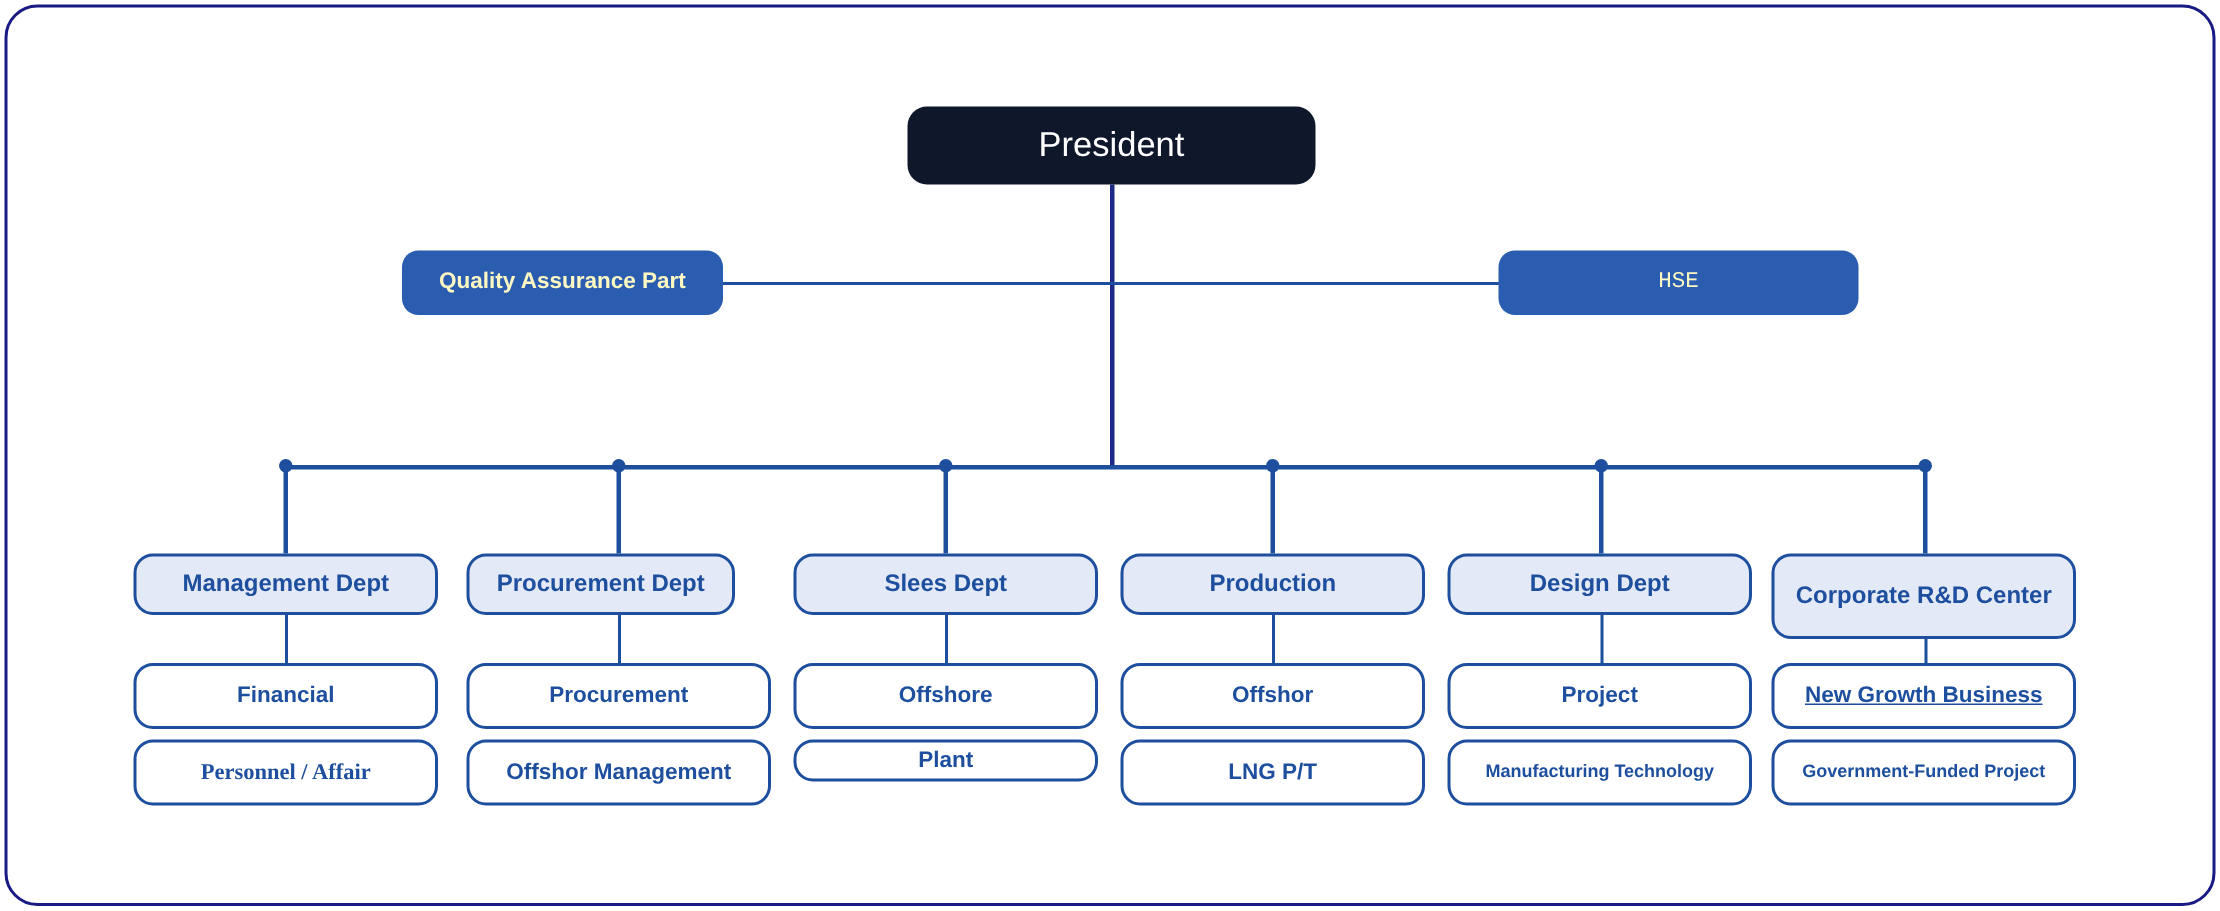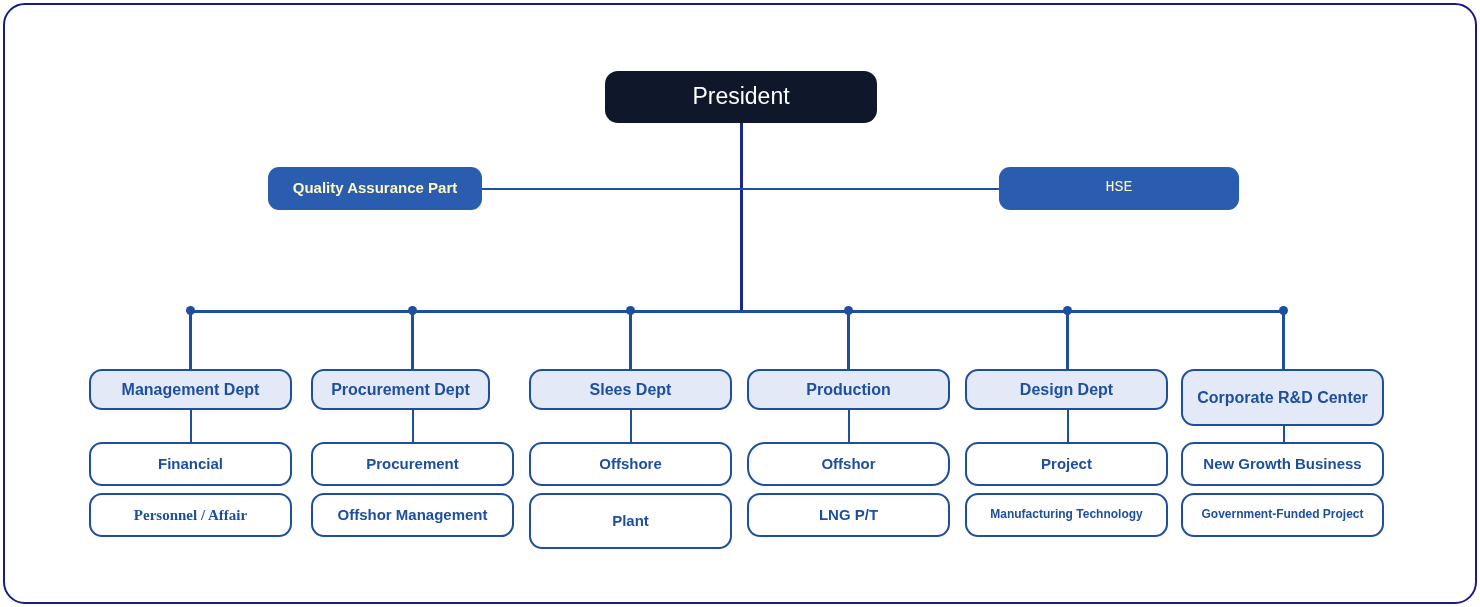--- a/index.html
+++ b/index.html
@@ -165,27 +165,27 @@
   <div class="node node-sub" style="left:89px; top:442px; width:203px; height:44px;">Financial</div>
   <div class="node node-dept" style="left:89px; top:369px; width:203px; height:41px;">Management Dept</div>
   <div class="node node-sub" style="left:89px; top:493px; width:203px; height:44px;font-family:Liberation Serif, serif;">Personnel / Affair</div>
 
   <div class="node node-dept" style="left:311px; top:369px; width:179px; height:41px;">Procurement Dept</div>
   <div class="node node-sub" style="left:311px; top:442px; width:203px; height:44px;">Procurement</div>
   <div class="node node-sub" style="left:311px; top:493px; width:203px; height:44px;">Offshor Management</div>
 
   <div class="node node-dept" style="left:529px; top:369px; width:203px; height:41px;">Slees Dept</div>
   <div class="node node-sub" style="left:529px; top:442px; width:203px; height:44px;">Offshore</div>
-  <div class="node node-sub" style="left:529px; top:493px; width:203px; height:56px;">Plant</div>
+  <div class="node node-sub" style="left:529px; top:493px; width:203px; height:28px;">Plant</div>
 
   <div class="node node-dept" style="left:747px; top:369px; width:203px; height:41px;">Production</div>
-  <div class="node node-sub" style="left:747px; top:442px; width:203px; height:44px;border-radius:18px;">Offshor</div>
+  <div class="node node-sub" style="left:747px; top:442px; width:203px; height:44px;">Offshor</div>
   <div class="node node-sub" style="left:747px; top:493px; width:203px; height:44px;">LNG P/T</div>
 
   <div class="node node-dept" style="left:965px; top:369px; width:203px; height:41px;">Design Dept</div>
   <div class="node node-sub" style="left:965px; top:442px; width:203px; height:44px;">Project</div>
   <div class="node node-sub tight" style="left:965px; top:493px; width:203px; height:44px;">Manufacturing Technology</div>
 
   <div class="node node-dept" style="left:1181px; top:369px; width:203px; height:57px;">Corporate R&amp;D Center</div>
-  <div class="node node-sub" style="left:1181px; top:442px; width:203px; height:44px;">New Growth Business</div>
+  <div class="node node-sub" style="left:1181px; top:442px; width:203px; height:44px;text-decoration:underline;">New Growth Business</div>
   <div class="node node-sub tight" style="left:1181px; top:493px; width:203px; height:44px;">Government-Funded Project</div>
 
 </div>
 
 </body></html>

